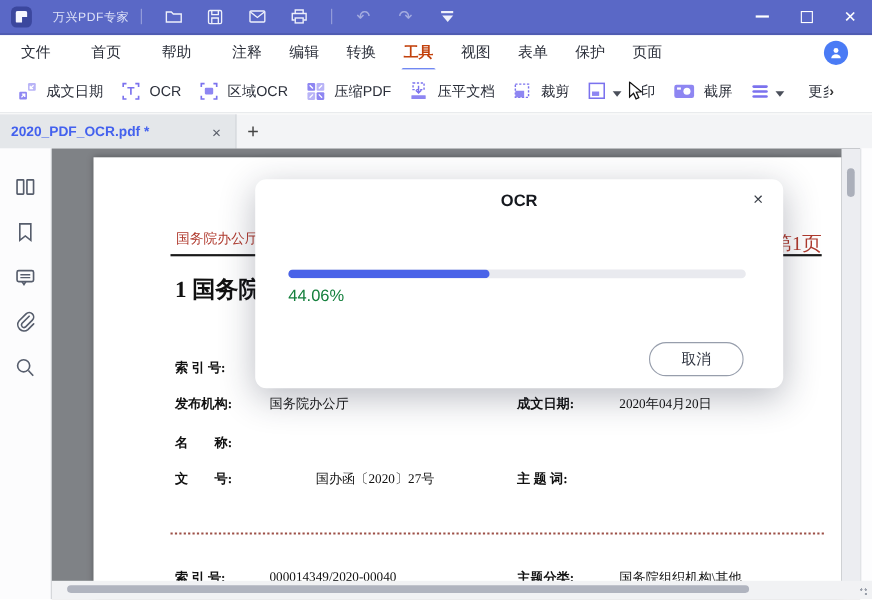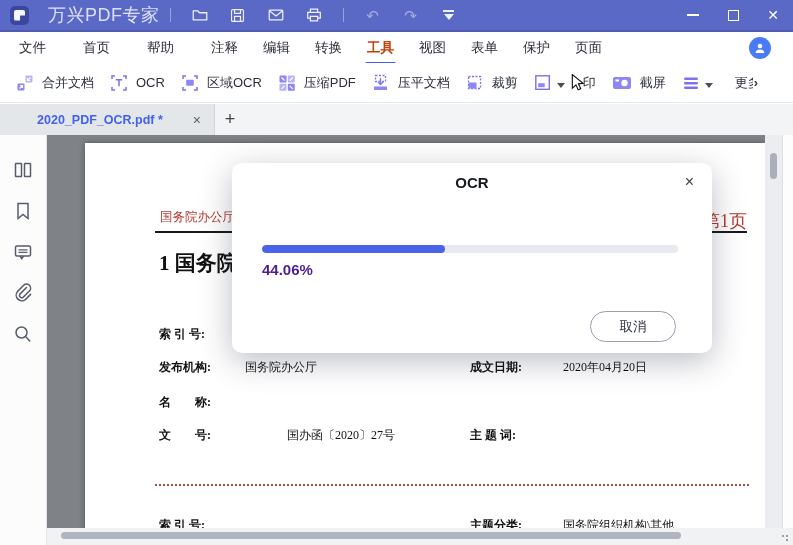--- a/index.html
+++ b/index.html
@@ -8,21 +8,21 @@
   #app { position:relative; width:793px; height:545px; background:#fff; overflow:hidden; }
 
   
   .titlebar { position:absolute; left:0; top:0; width:793px; height:32px;
     background:#5a68c6; border-bottom:2px solid #4f5cb2;
     display:flex; align-items:center; color:#eef0fb; }
   .app-logo { width:19px; height:19px; margin-left:10px; border-radius:5px;
     background:#3b479e; position:relative; flex:0 0 auto; }
   .app-logo::before { content:""; position:absolute; left:4px; top:4px; width:11px; height:11px;
     background:#f5f6ff; border-radius:2px; clip-path:polygon(0 0,100% 0,100% 55%,55% 55%,55% 100%,0 100%); }
-  .app-title { font-size:18px; margin-left:19px; letter-spacing:.5px; color:#dde1f7; }
+  .app-title { font-size:11px; margin-left:19px; letter-spacing:.5px; color:#dde1f7; }
   .tb-sep { width:1px; height:14px; background:rgba(255,255,255,.38); margin:0 10px; }
   .tb-btn { width:30px; height:26px; display:flex; align-items:center; justify-content:center; margin:0 4px; }
   .tb-btn svg { display:block; }
   .tb-btn.disabled { opacity:.45; font-size:15px; color:#fff; }
   .undo-glyph { font-size:16px; line-height:1; }
   .collapse-glyph { display:inline-block; }
   .collapse-glyph .bar { display:block; width:11px; height:2px; background:#eef0fb; margin-bottom:2px; }
   .collapse-glyph .tri { display:block; width:0; height:0; margin:0 auto;
     border-left:5.5px solid transparent; border-right:5.5px solid transparent; border-top:6px solid #eef0fb; }
   .win-controls { margin-left:auto; display:flex; height:32px; }
@@ -52,21 +52,21 @@
   .caret { width:0; height:0; border-left:4px solid transparent; border-right:4px solid transparent;
     border-top:5px solid #4a4f5a; margin-left:4px; margin-top:6px; }
   .watermark-wrap { position:relative; }
   .cursor-icon { position:relative; margin-left:6px; margin-right:-2px; z-index:2; }
   .more-label { width:18px; overflow:hidden; display:inline-block; }
   .more-chevron { font-size:13px; color:#333; font-weight:bold; margin-left:1px; margin-right:2px; }
 
   
   .tabbar { position:absolute; left:0; top:104px; width:793px; height:31px; background:#f3f4f6; display:flex; }
   .tab { width:215px; height:31px; background:#e4e7ea; border-right:1px solid #d3d5da;
-    display:flex; align-items:center; padding:0 10px;text-align:center; }
+    display:flex; align-items:center; padding:0 10px; }
   .tab-title { color:#4361ee; font-size:12.5px; font-weight:bold; flex:1; white-space:nowrap; overflow:hidden; }
   .tab-close { color:#5a5f6a; font-size:14px; padding:0 3px; }
   .tab-new { width:30px; display:flex; align-items:center; justify-content:center;
     font-size:18px; color:#444; font-weight:300; }
 
   
   .main { position:absolute; left:0; top:135px; width:793px; height:410px; }
   .sidebar { position:absolute; left:0; top:0; width:47px; height:410px; background:#fcfcfd;
     border-right:1px solid #e2e4e8; display:flex; flex-direction:column; align-items:center; padding-top:23px; }
   .side-icon { width:24px; height:24px; margin-bottom:17px; display:flex; align-items:center; justify-content:center; }
@@ -99,21 +99,21 @@
   
   .dialog { position:absolute; left:232px; top:163px; width:480px; height:190px; background:#fff;
     border-radius:10px; box-shadow:0 8px 32px rgba(30,35,60,.3); z-index:50; }
   .dialog-title { position:absolute; left:0; right:0; top:11px; text-align:center;
     font-size:15px; font-weight:bold; color:#15181e; }
   .dialog-close { position:absolute; right:14px; top:8px; font-size:16px; color:#3a3f48; padding:2px 4px; }
   .dialog-status { position:absolute; left:30px; top:55px; font-size:15px; font-weight:bold; color:#10131c; }
   .progress-track { position:absolute; left:30px; top:82px; width:416px; height:8px;
     background:#e9eaef; border-radius:4px; overflow:hidden; }
   .progress-fill { height:8px; background:#4a63e8; border-radius:4px; width:0; }
-  .dialog-percent { position:absolute; left:30px; top:98px; font-size:15px; font-weight:bold; color:#4c1d95; }
+  .dialog-percent { position:absolute; left:30px; top:98px; font-size:15px; font-weight:normal; color:#15803d; }
   .cancel-btn { position:absolute; left:358px; top:148px; width:86px; height:31px; background:#fff;
     border:1.5px solid #979eac; border-radius:16px; font-size:13.5px; color:#2f3440;
     display:flex; align-items:center; justify-content:center; font-family:inherit; }
 </style>
 </head>
 <body>
 
 <div id="app">
 
   <div class="titlebar">
@@ -185,21 +185,21 @@
   </div>
 
   <div class="toolbar">
     <span class="tool-item">
       <svg width="20" height="20" viewBox="0 0 20 20">
           <rect x="10.5" y="2.5" width="7" height="7" rx="1" fill="#b9b4f7"></rect>
           <rect x="2.5" y="10.5" width="7" height="7" rx="1" fill="#8e86f2"></rect>
           <path d="M15.5 4.5l-3 3m0-2.6v2.6h2.6" stroke="#fff" stroke-width="1.2" fill="none"></path>
           <path d="M4.5 15.5l3-3m0 2.6v-2.6H4.9" stroke="#fff" stroke-width="1.2" fill="none"></path>
         </svg>
-      <span class="lbl">合并文档</span>
+      <span class="lbl">成文日期</span>
     </span>
     <span class="tool-item">
       <svg width="20" height="20" viewBox="0 0 20 20" fill="none" stroke="#7b72ee" stroke-width="1.5">
           <path d="M3 6V3h3M14 3h3v3M17 14v3h-3M6 17H3v-3"></path>
           <path d="M6.8 6.8h6.4M10 6.8v6.4"></path>
         </svg>
       <span class="lbl">OCR</span>
     </span>
     <span class="tool-item">
       <svg width="20" height="20" viewBox="0 0 20 20" fill="none" stroke="#7b72ee" stroke-width="1.5">
@@ -342,20 +342,21 @@
         <div class="doc-row" style="left:160px; top:284px;margin-left:42px;">国办函〔2020〕27号</div>
         <div class="doc-row" style="left:385px; top:284px;">
           <span class="doc-label">主 题 词:</span>
         </div>
 
         <span class="doc-dotted"></span>
 
         <div class="doc-row" style="left:74px; top:374px;">
           <span class="doc-label">索 引 号:</span>
         </div>
+        <div class="doc-row" style="left:160px; top:374px;">000014349/2020-00040</div>
         <div class="doc-row" style="left:385px; top:374px;">
           <span class="doc-label">主题分类:</span>
         </div>
         <div class="doc-row" style="left:478px; top:374px;">国务院组织机构\其他</div>
       </div>
 
       <div class="vscroll">
         <span class="vscroll-thumb"></span>
       </div>
     </div>

